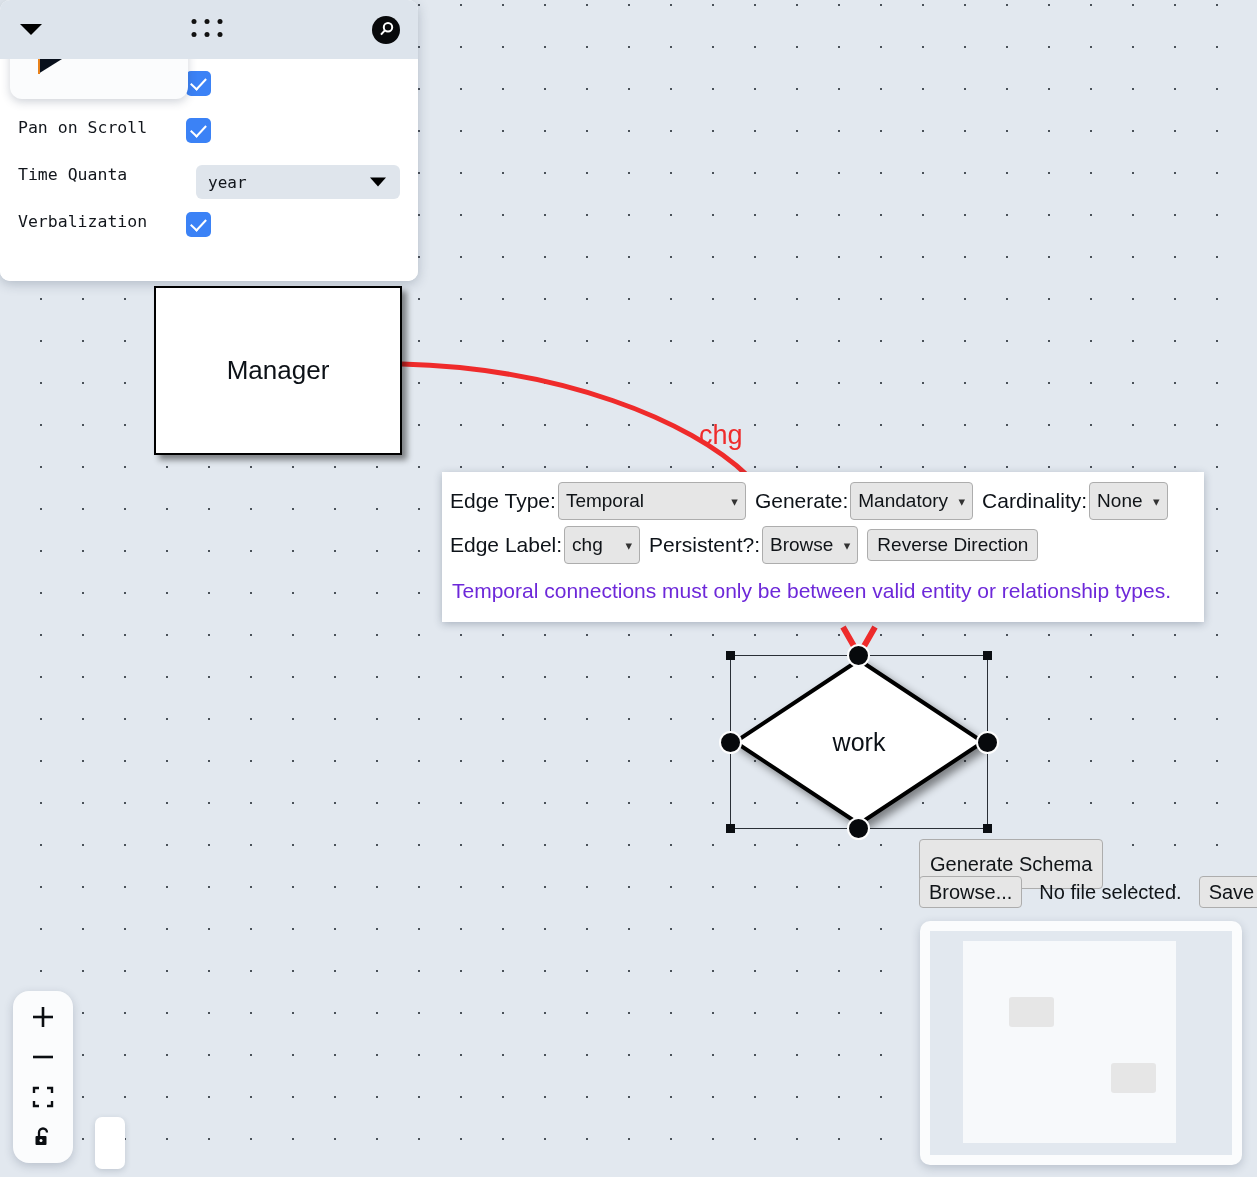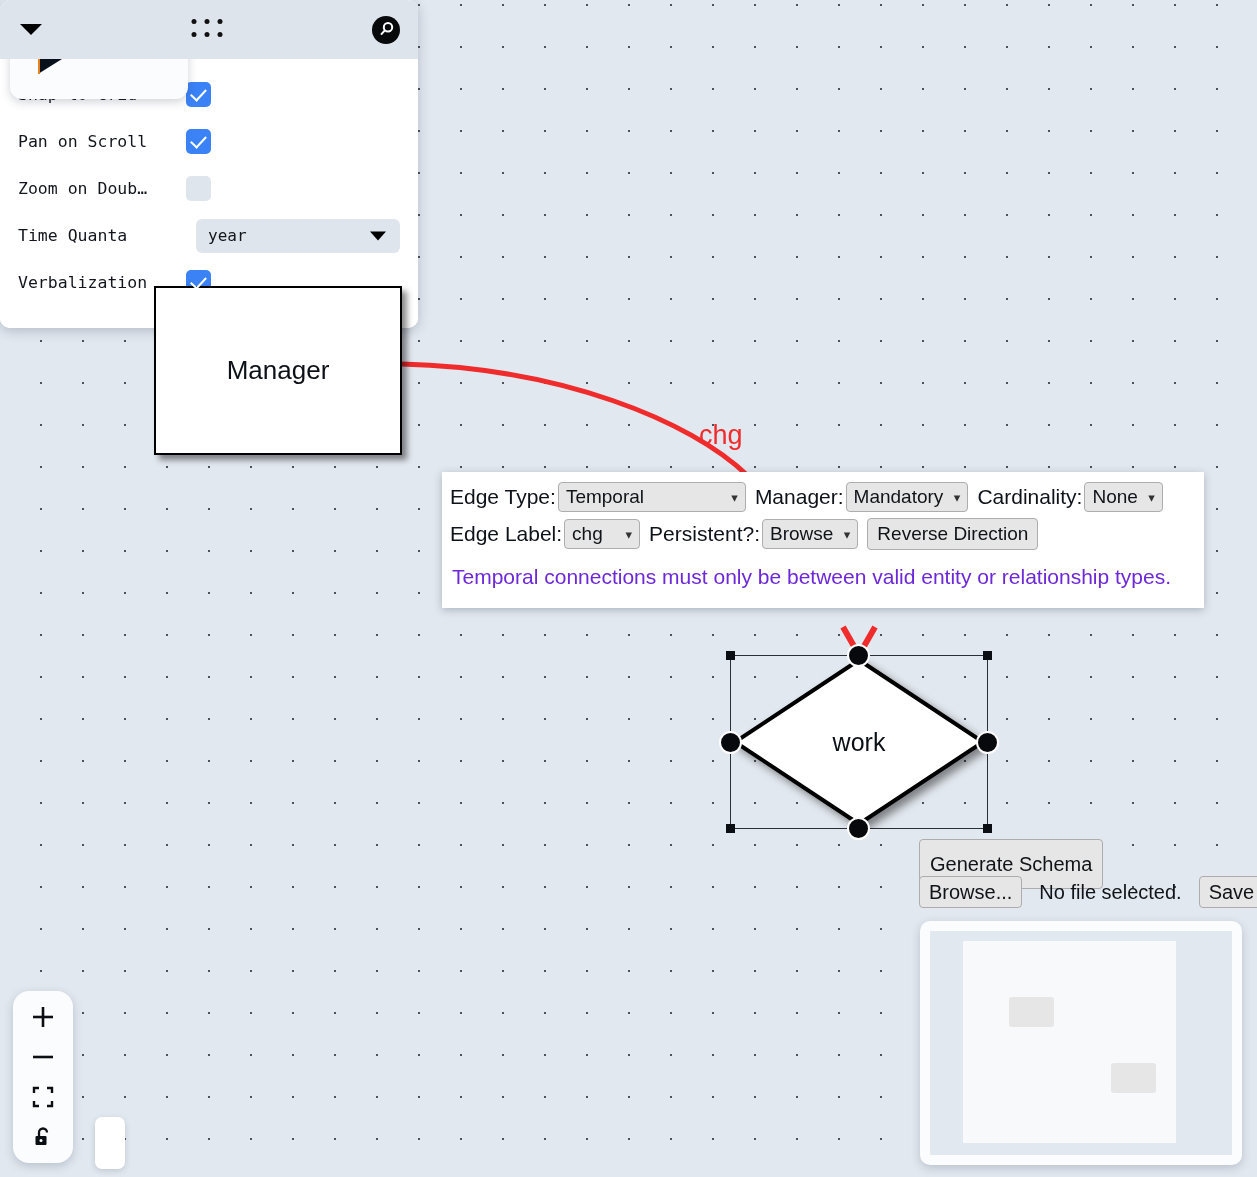--- a/index.html
+++ b/index.html
@@ -84,21 +84,21 @@
   #drag-dots i { width: 5px; height: 5px; border-radius: 50%; background: #111; display:block; }
   #search-circle {
     position: absolute; right: 18px; top: 50%;
     transform: translateY(-50%);
     width: 28px; height: 28px; border-radius: 50%;
     background: #08090b;
     display: flex; align-items:center; justify-content:center;
   }
   #settings-body { padding: 12px 0 22px 0; background:#fff; }
   .setting-row {
-    display: flex; align-items: center;
+    display: flex; align-items: flex-start;
     height: 47px;
     padding: 0 18px;
   }
   .setting-label {
     font-family: "DejaVu Sans Mono", "Liberation Mono", monospace;
     font-size: 16.5px;
     color: #12161c;
     width: 168px;
     white-space: nowrap;
     overflow: hidden;
@@ -209,21 +209,21 @@
   .edge-line .lbl {
     font-size: 21px;
     color: #0e1319;
     white-space: nowrap;
     margin-right: 2px;
   }
   .fake-select {
     background: #e6e6e6;
     border: 1px solid #adadad;
     border-radius: 4px;
-    height: 30px;
+    height: 38px;
     display: inline-flex;
     align-items: center;
     padding: 0 24px 0 7px;
     position: relative;
     font-size: 19px;
     color: #101418;
     margin-right: 9px;
     box-sizing: border-box;
   }
   .fake-select .chev {
@@ -407,24 +407,20 @@
       <div class="setting-row">
         <span class="setting-label">Snap to Grid</span>
         <span class="cb on"></span>
       </div>
 
       <div class="setting-row">
         <span class="setting-label">Pan on Scroll</span>
         <span class="cb on"></span>
       </div>
 
-      <div class="setting-row">
-        <span class="setting-label">Zoom on Doub…</span>
-        <span class="cb off"></span>
-      </div>
 
       <div class="setting-row">
         <span class="setting-label">Time Quanta</span>
         <span class="quanta-select">
           <span>year</span>
           <span class="dd"></span>
         </span>
       </div>
 
       <div class="setting-row">
@@ -437,21 +433,21 @@
 
   <div id="edge-panel">
 
     <div class="edge-line">
       <span class="lbl">Edge Type:</span>
       <span class="fake-select wide">
         <span>Temporal</span>
         <span class="chev">▾</span>
       </span>
 
-      <span class="lbl">Manager:</span>
+      <span class="lbl">Generate:</span>
       <span class="fake-select">
         <span>Mandatory</span>
         <span class="chev">▾</span>
       </span>
 
       <span class="lbl">Cardinality:</span>
       <span class="fake-select">
         <span>None</span>
         <span class="chev">▾</span>
       </span>

